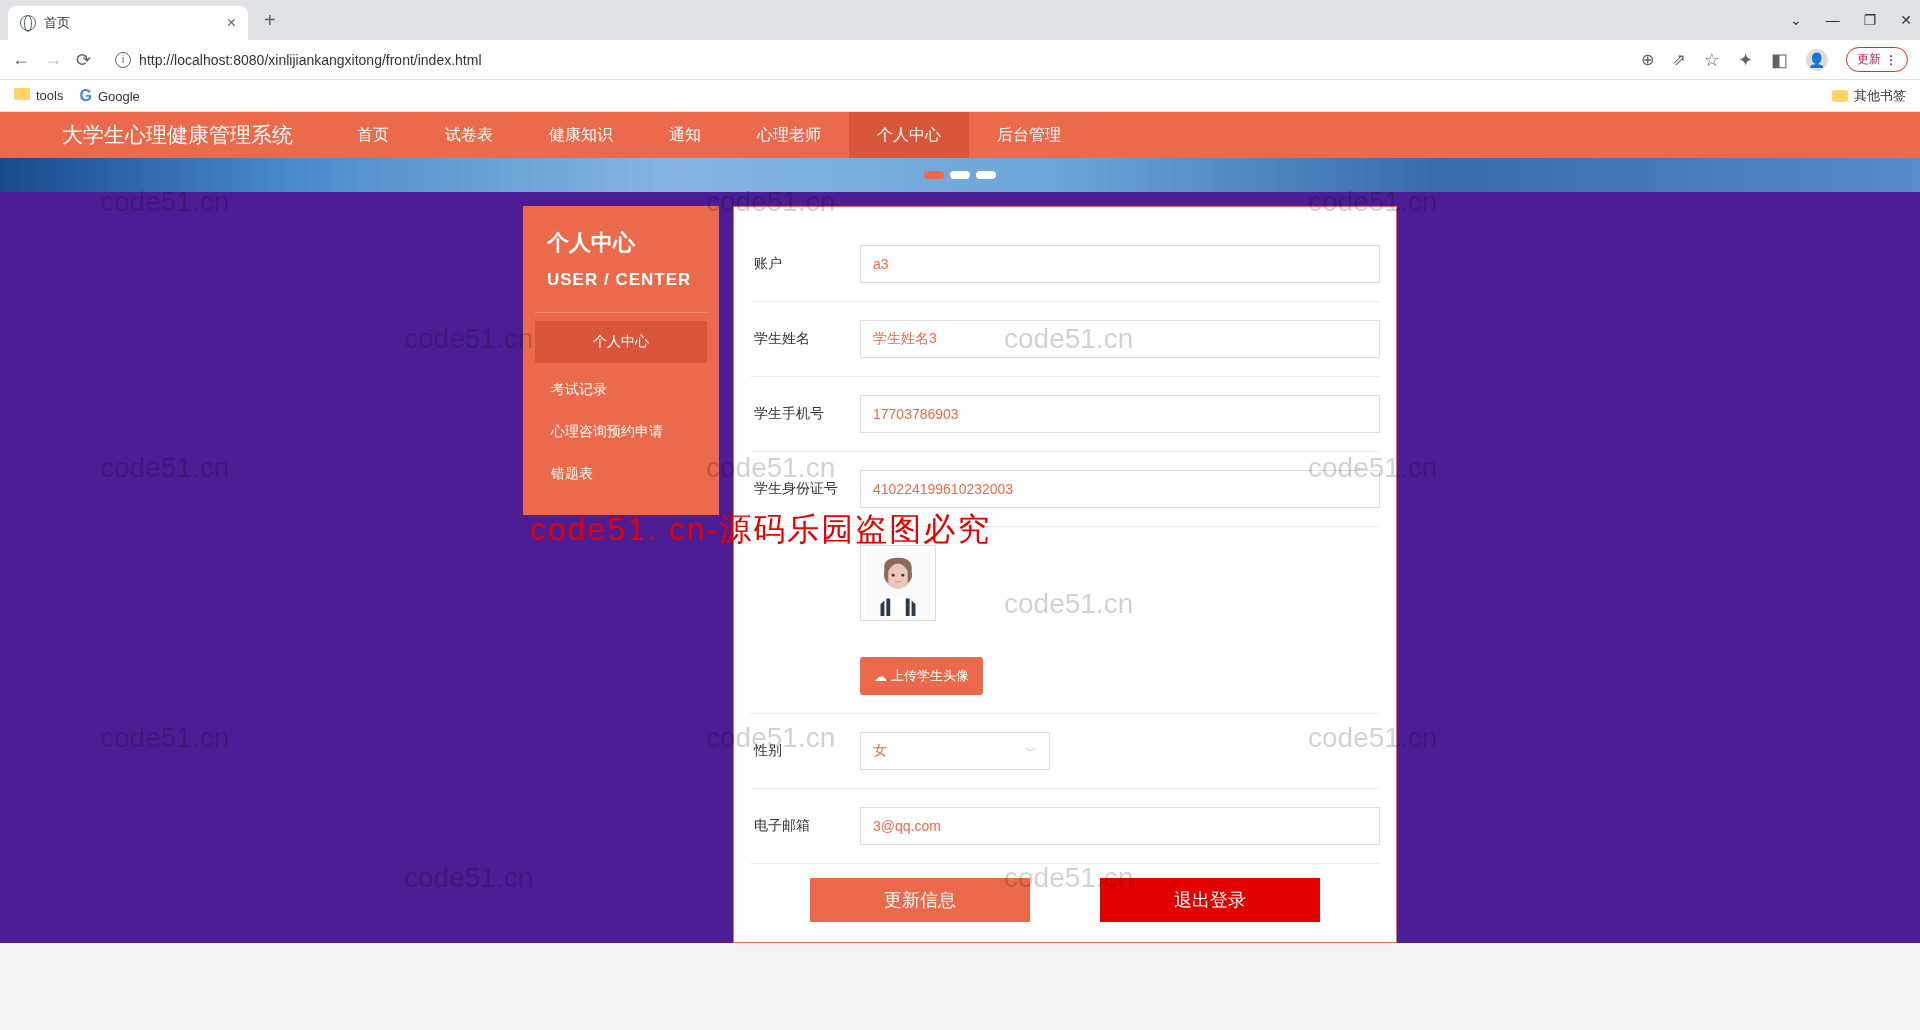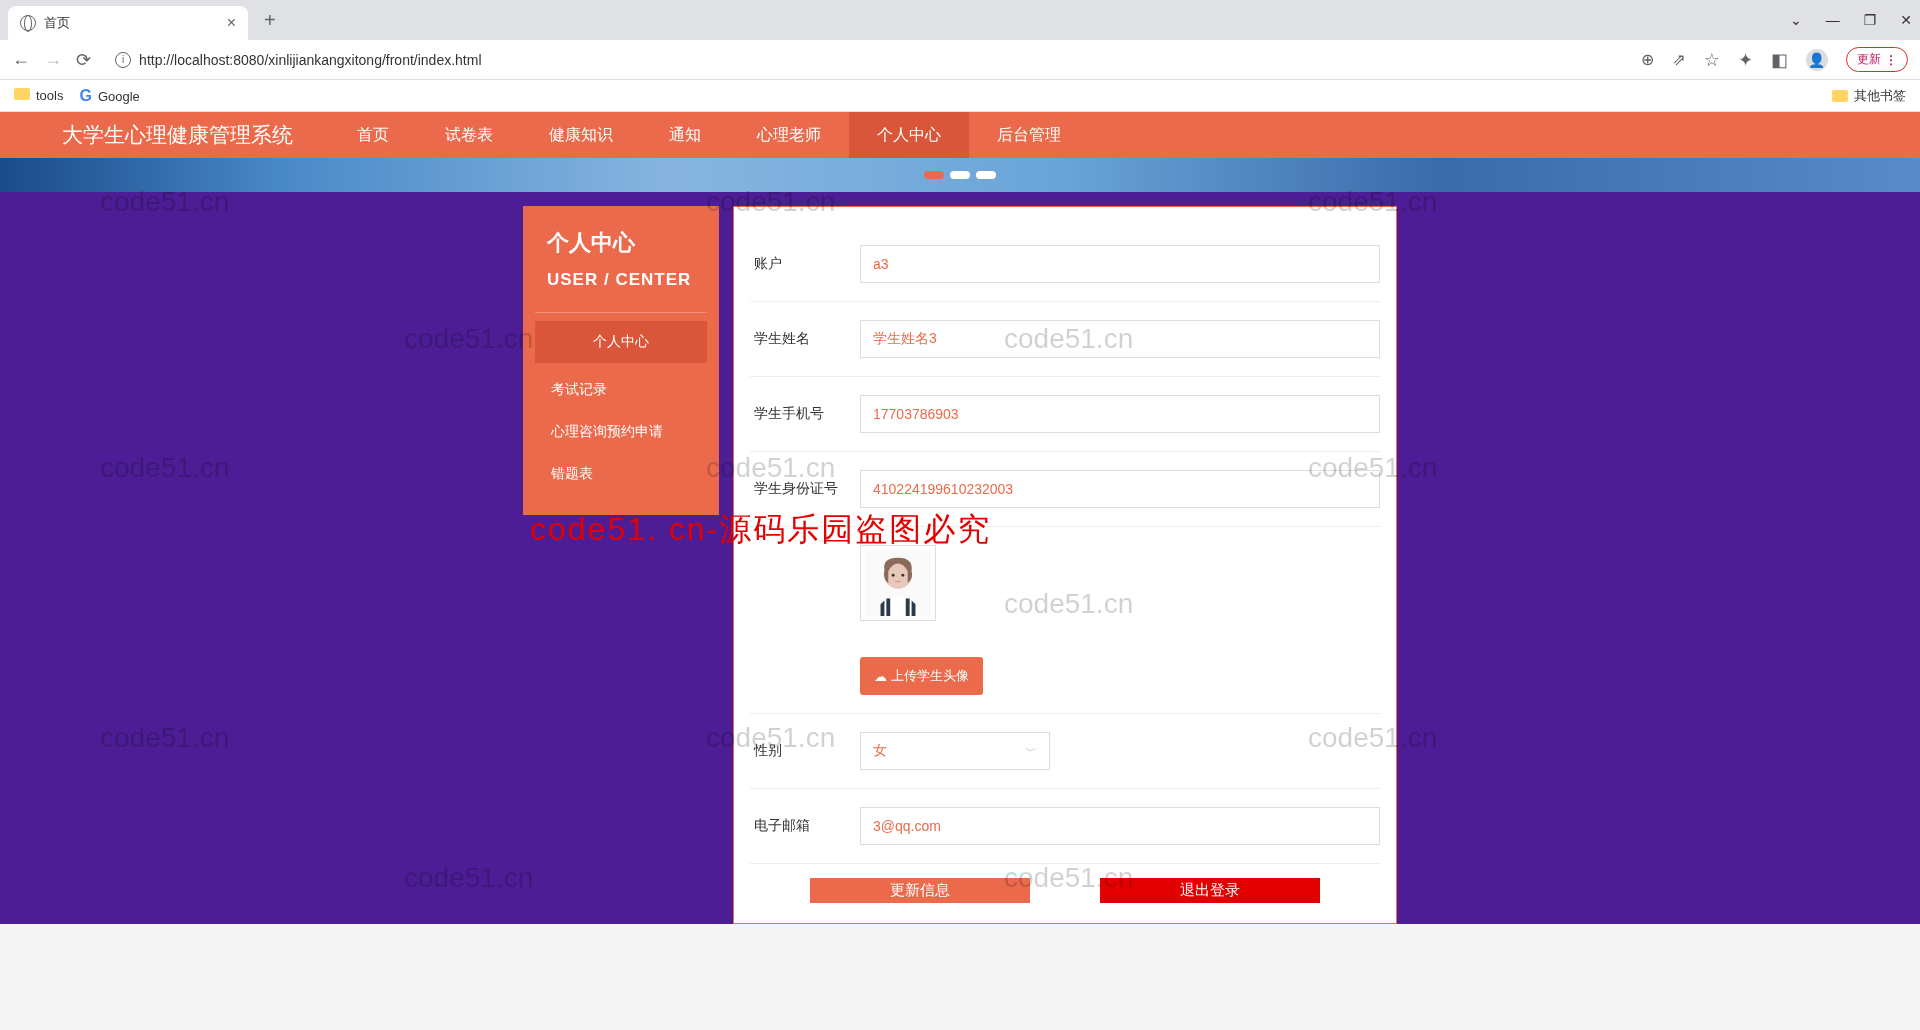--- a/index.html
+++ b/index.html
@@ -55,21 +55,21 @@
 .form-row { display: flex; align-items: center; padding: 18px 0; border-bottom: 1px solid #eee; }
 .form-row.no-border { border-bottom: none; }
 .form-label { width: 110px; font-size: 14px; color: #333; padding-left: 4px; }
 .form-input { flex: 1; height: 38px; border: 1px solid #ddd; padding: 0 12px; font-size: 14px; color: #ea6a4b; outline: none; }
 .avatar-box { border: 1px solid #ddd; padding: 4px; width: 76px; height: 76px; display: flex; align-items: center; justify-content: center; }
 .avatar-svg { width: 68px; height: 68px; }
 .upload-btn { background: #ea6a4b; color: #fff; border: none; padding: 10px 14px; font-size: 13px; border-radius: 3px; cursor: pointer; display: inline-flex; align-items: center; gap: 4px; }
 .select-box { width: 190px; height: 38px; border: 1px solid #ddd; display: flex; align-items: center; justify-content: space-between; padding: 0 12px; font-size: 14px; color: #ea6a4b; cursor: pointer; }
 .sel-arrow { color: #bbb; font-size: 12px; }
 .btn-row { display: flex; justify-content: space-between; padding: 14px 60px 0; gap: 40px; }
-.btn { flex: 1; max-width: 220px; height: 25px; border: none; color: #fff; font-size: 15px; cursor: pointer; }
+.btn { flex: 1; max-width: 220px; height: 44px; border: none; color: #fff; font-size: 18px; cursor: pointer; }
 .btn-update { background: #ea6a4b; }
 .btn-logout { background: #e30000; }
 
 
 .wm { position: absolute; color: rgba(0,0,0,0.18); font-size: 28px; pointer-events: none; font-family: Arial; margin-top: 28px; }
 .wm-main { position: absolute; color: #e30000; font-size: 32px; font-weight: 500; pointer-events: none; left: 530px; top: 508px; letter-spacing: 2px; }
 </style>
 </head>
 <body>
 

